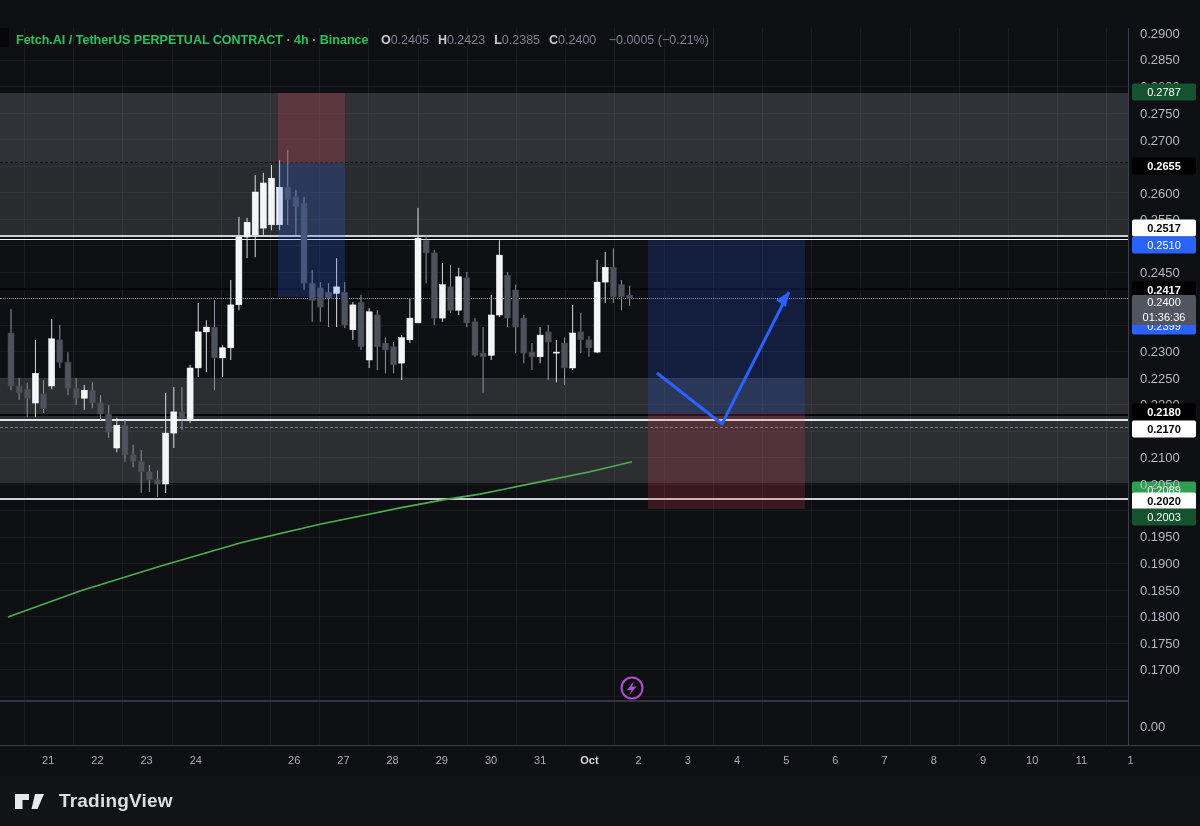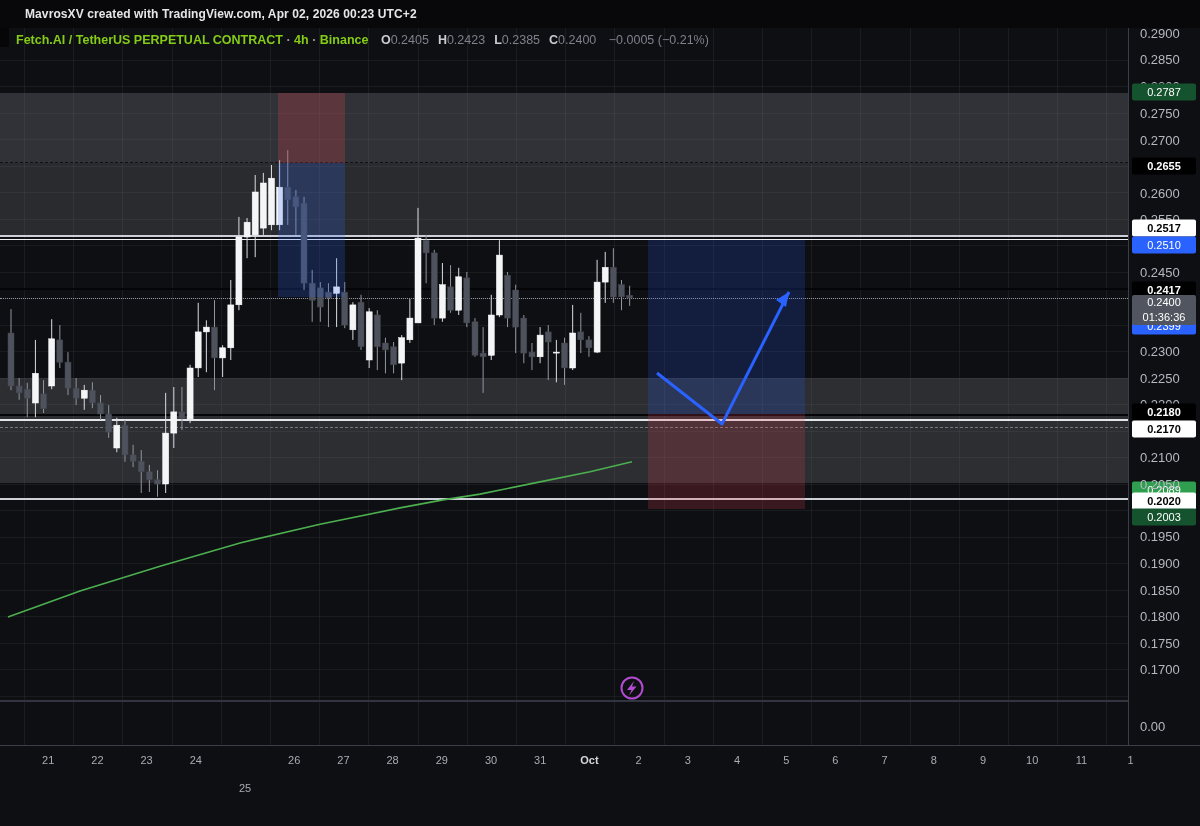--- a/index.html
+++ b/index.html
@@ -14,21 +14,21 @@
   #corner-notch{left:0;top:0;width:9px;height:19px;background:#060608;}
   .gridv{position:absolute;top:0;width:1px;height:717px;background:rgba(255,255,255,0.055);}
   .gridh{position:absolute;left:0;width:1128px;height:1px;background:rgba(255,255,255,0.05);}
   .band,.zone,.hline{position:absolute;left:0;width:1128px;}
   .zone{width:auto;}
   .hline{height:0;border-top-style:solid;}
   #pane-divider{left:0;width:1128px;height:2px;background:#31353f;}
   svg{position:absolute;left:0;top:0;overflow:visible;}
   
   #legend{left:16px;top:5px;height:16px;font-size:12.5px;white-space:nowrap;}
-  #legend .sym{color:#84cc16;font-weight:700;}
+  #legend .sym{color:#22c55e;font-weight:700;}
   #legend .dim{color:#9a9ea8;font-weight:700;}
   #legend .olabel{color:#c9ccd2;font-weight:700;margin-left:9px;}
   #legend .oval{color:#7d818c;}
   #legend .chg{color:#7d818c;margin-left:9px;}
   
   #price-axis{left:1128px;top:28px;width:72px;height:747px;background:#0e0f12;border-left:1px solid #3a3e49;}
   .pl{position:absolute;left:11px;font-size:13px;color:#b4b8c0;transform:translateY(-50%);}
   .plbox{position:absolute;left:3px;width:64px;height:17px;line-height:17px;text-align:center;
          font-size:11px;border-radius:2px;transform:translateY(-50%);}
   .plbox.black{background:#000;color:#fff;font-weight:700;}
@@ -46,23 +46,20 @@
   #bottom-bar{left:0;top:776px;width:1200px;height:50px;background:#121317;}
   #tv-logo{position:absolute;left:14px;top:12px;height:26px;display:flex;align-items:center;}
   #tv-logo svg{position:static;}
   #tv-logo .txt{margin-left:9px;font-size:19px;font-weight:700;color:#dcdee1;letter-spacing:.2px;}
 </style>
 </head>
 <body>
 
 <div id="app">
 
-  <div id="attr-bar" class="abs">
-    <span>MavrosXV created with TradingView.com, Apr 02, 2026 00:23 UTC+2</span>
-  </div>
 
   <div id="chart" class="abs">
     <div id="layers">
         <div class="gridv" style="left: 24px;"></div>
         <div class="gridv" style="left: 73.2px;"></div>
         <div class="gridv" style="left: 122.4px;"></div>
         <div class="gridv" style="left: 171.6px;"></div>
         <div class="gridv" style="left: 220.8px;"></div>
         <div class="gridv" style="left: 270px;"></div>
         <div class="gridv" style="left: 319.2px;"></div>
@@ -360,14 +357,23 @@
       <div class="tl" style="left: 786.2px;">5</div>
       <div class="tl" style="left: 835.4px;">6</div>
       <div class="tl" style="left: 884.6px;">7</div>
       <div class="tl" style="left: 933.8px;">8</div>
       <div class="tl" style="left: 983px;">9</div>
       <div class="tl" style="left: 1032.2px;">10</div>
       <div class="tl" style="left: 1081.4px;">11</div>
       <div class="tl" style="left: 1130.6px;">1</div>
     </div>
 
+  <div id="bottom-bar" class="abs">
+    <div id="tv-logo">
+      <svg width="36" height="24" viewBox="0 0 36 24">
+        <polygon points="1,5 15,5 15,11 8.5,11 8.5,20 1,20" fill="#e8e9eb"></polygon>
+        <polygon points="17,5 26,5 19.5,20 13.5,20" fill="#e8e9eb" transform="translate(4,0)"></polygon>
+      </svg>
+      <span class="txt">TradingView</span>
+    </div>
+  </div>
 
 </div>
 
 </body></html>

